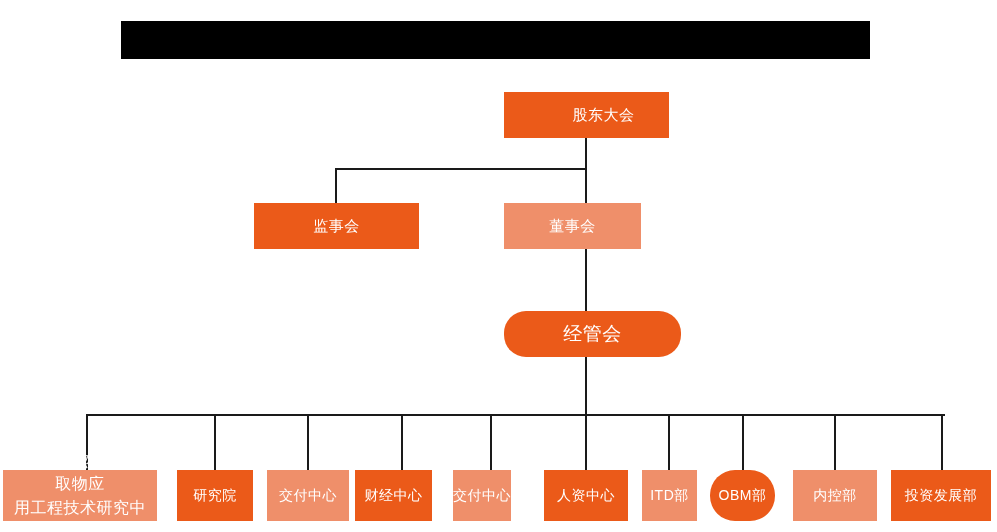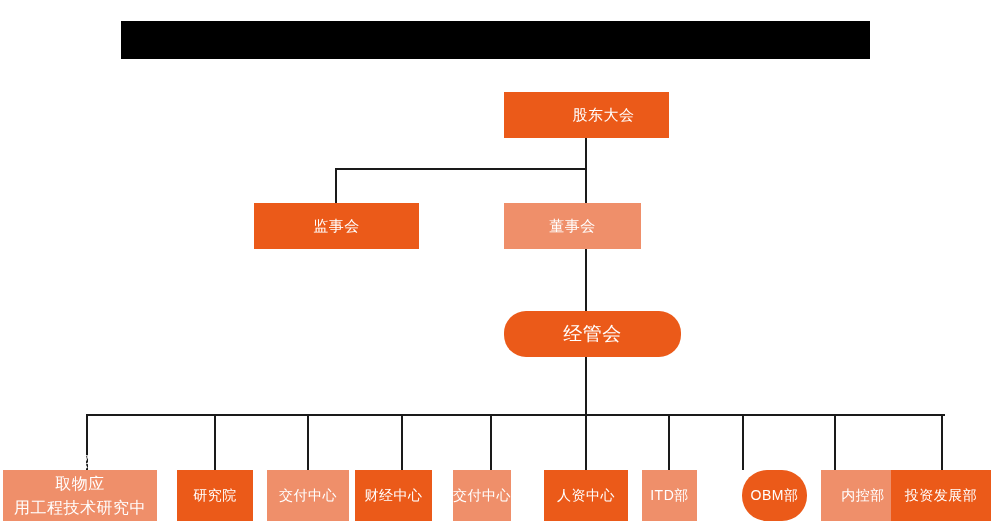--- a/index.html
+++ b/index.html
@@ -48,22 +48,22 @@
   .leaf { top: 470px; height: 51px; font-size: 14px; }
   .leaf.two-line { font-size: 16px; line-height: 1.45; padding: 0 5px; }
 
   .l-0 { left: 3px;   width: 154px; }
   .l-1 { left: 177px; width: 76px;  }
   .l-2 { left: 267px; width: 82px;  }
   .l-3 { left: 355px; width: 77px;  }
   .l-4 { left: 453px; width: 58px;  }
   .l-5 { left: 544px; width: 84px;  }
   .l-6 { left: 642px; width: 55px;  }
-  .l-7 { left: 742px; width: 65px; border-radius: 25px;  }
-  .l-8 { left: 793px; width: 84px; margin-left: 28px;  }
+  .l-7 { left: 710px; width: 65px; border-radius: 25px;  }
+  .l-8 { left: 793px; width: 84px;  }
   .l-9 { left: 891px; width: 100px; }
 
   .connector {
     position: absolute;
     background: #1a1a1a;
   }
   .v { width: 2px; }
   .h { height: 2px; }
 
   

